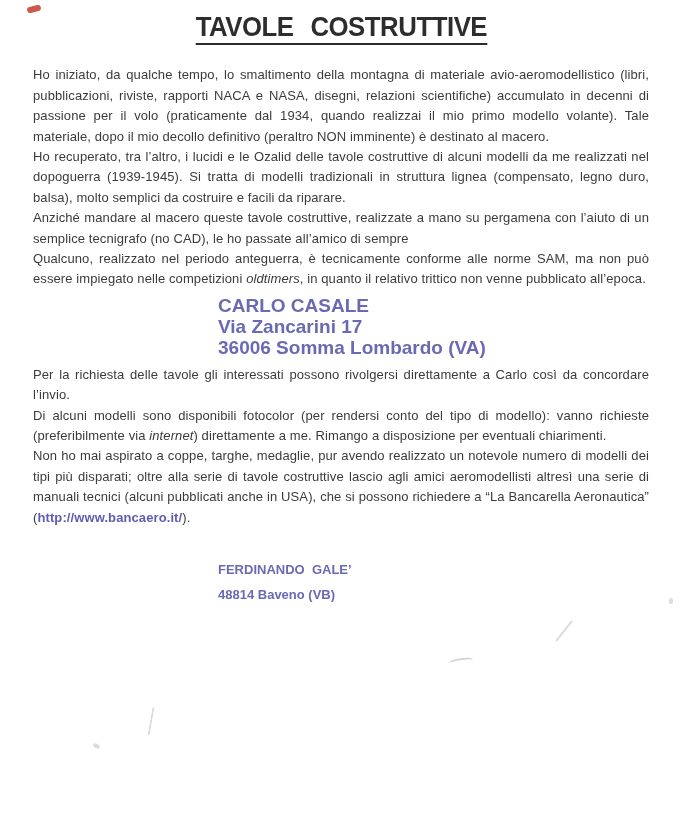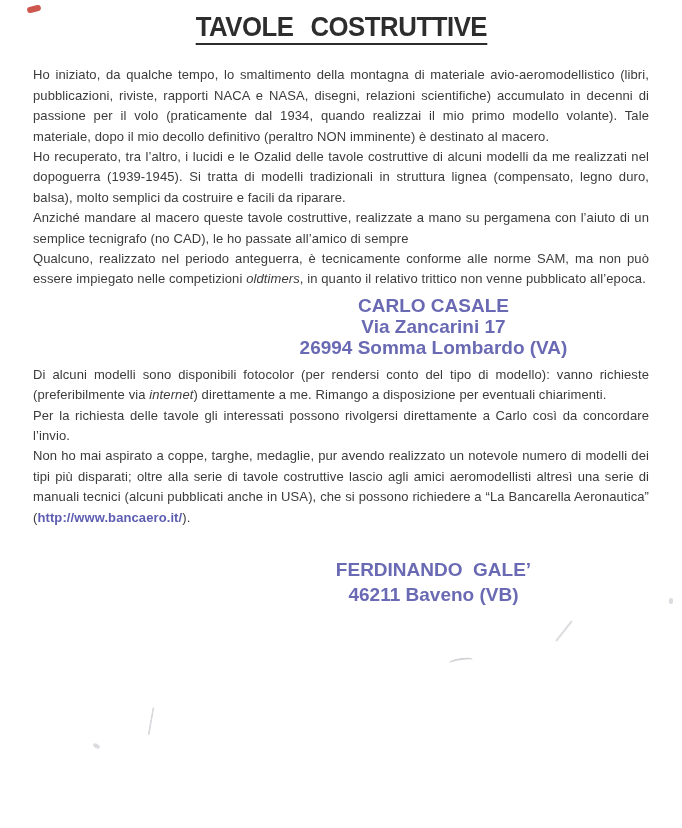--- a/index.html
+++ b/index.html
@@ -45,31 +45,30 @@
   }
   .seg-italic { font-style: italic; }
   .seg-link {
     color: var(--link-blue, #5d5db2);
     font-weight: 700;
   }
   .contact {
     color: var(--contact-blue, #6a6ab4);
     font-weight: 700;
     margin-left: 185px;
-    text-align: center;
   }
   .contact div { white-space: pre; }
   .contact-1 {
     font-size: 19px;
     line-height: 21px;
     margin-top: 5px;
     margin-bottom: 7px;
   }
   .contact-2 {
-    font-size: 19px;
+    font-size: 13px;
     line-height: 25px;
     margin-top: 29px;
   }
   
   .artifact { position: absolute; pointer-events: none; }
   .red-mark {
     left: 27px; top: 6px; width: 14px; height: 6px;
     background: #c43a2e; border-radius: 3px;
     transform: rotate(-14deg); opacity: 0.85;
   }
@@ -117,26 +116,26 @@
     </div>
 
     <p class="body-para"><span>Ho iniziato, da qualche tempo, lo smaltimento della montagna di materiale avio-aeromodellistico (libri, pubblicazioni, riviste, rapporti NACA e NASA, disegni, relazioni scientifiche) accumulato in decenni di passione per il volo (praticamente dal 1934, quando realizzai il mio primo modello volante). Tale materiale, dopo il mio decollo definitivo (peraltro NON imminente) è destinato al macero.</span></p>
     <p class="body-para"><span>Ho recuperato, tra l’altro, i lucidi e le Ozalid delle tavole costruttive di alcuni modelli da me realizzati nel dopoguerra (1939-1945). Si tratta di modelli tradizionali in struttura lignea (compensato, legno duro, balsa), molto semplici da costruire e facili da riparare.</span></p>
     <p class="body-para"><span>Anziché mandare al macero queste tavole costruttive, realizzate a mano su pergamena con l’aiuto di un semplice tecnigrafo (no CAD), le ho passate all’amico di sempre</span></p>
     <p class="body-para"><span>Qualcuno, realizzato nel periodo anteguerra, è tecnicamente conforme alle norme SAM, ma non può essere impiegato nelle competizioni </span><span class="seg-italic">oldtimers</span><span>, in quanto il relativo trittico non venne pubblicato all’epoca.</span></p>
 
     <div class="contact contact-1">
       <div>CARLO CASALE</div>
       <div>Via Zancarini 17</div>
-      <div>26994 Somma Lombardo (VA)</div>
+      <div>36006 Somma Lombardo (VA)</div>
     </div>
 
+    <p class="body-para"><span>Per la richiesta delle tavole gli interessati possono rivolgersi direttamente a Carlo così da concordare l’invio.</span></p>
     <p class="body-para"><span>Di alcuni modelli sono disponibili fotocolor (per rendersi conto del tipo di modello): vanno richieste (preferibilmente via </span><span class="seg-italic">internet</span><span>) direttamente a me. Rimango a disposizione per eventuali chiarimenti.</span></p>
-    <p class="body-para"><span>Per la richiesta delle tavole gli interessati possono rivolgersi direttamente a Carlo così da concordare l’invio.</span></p>
     <p class="body-para"><span>Non ho mai aspirato a coppe, targhe, medaglie, pur avendo realizzato un notevole numero di modelli dei tipi più disparati; oltre alla serie di tavole costruttive lascio agli amici aeromodellisti altresì una serie di manuali tecnici (alcuni pubblicati anche in USA), che si possono richiedere a “La Bancarella Aeronautica” (</span><span class="seg-link">http://www.bancaero.it/</span><span>).</span></p>
 
     <div class="contact contact-2">
       <div>FERDINANDO  GALE’</div>
-      <div>46211 Baveno (VB)</div>
+      <div>48814 Baveno (VB)</div>
     </div>
 
   </div>
 </div>
 
 </body></html>

